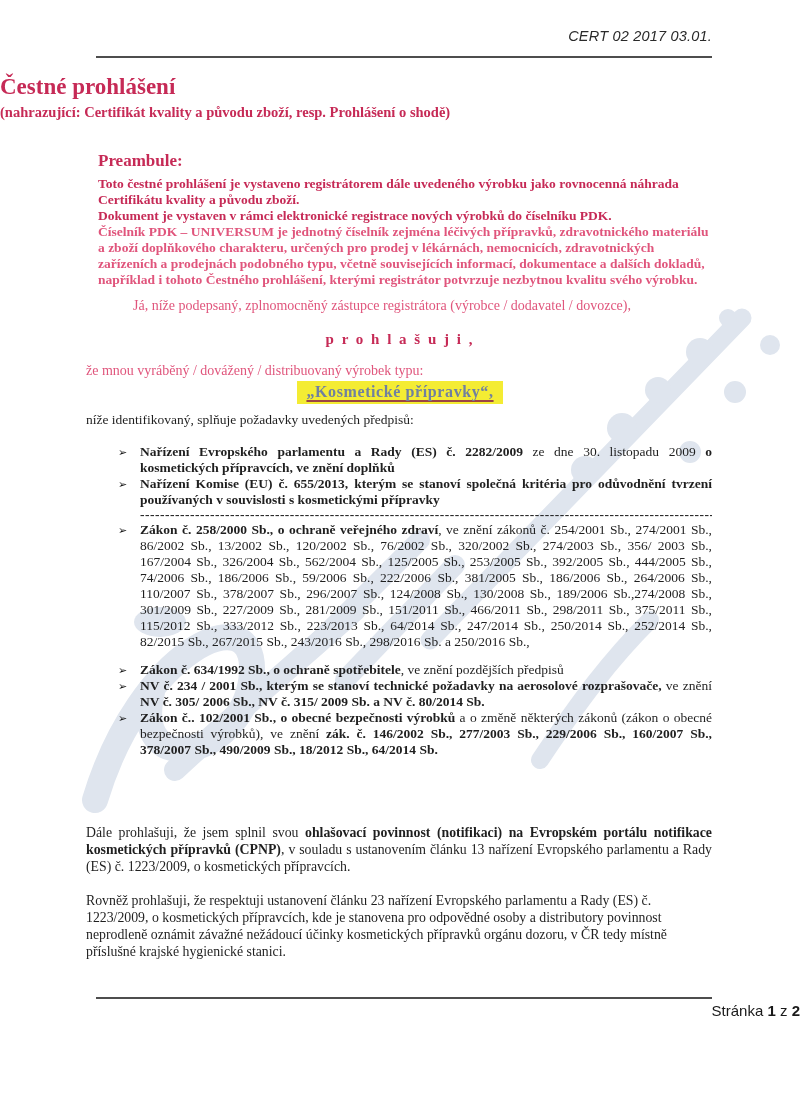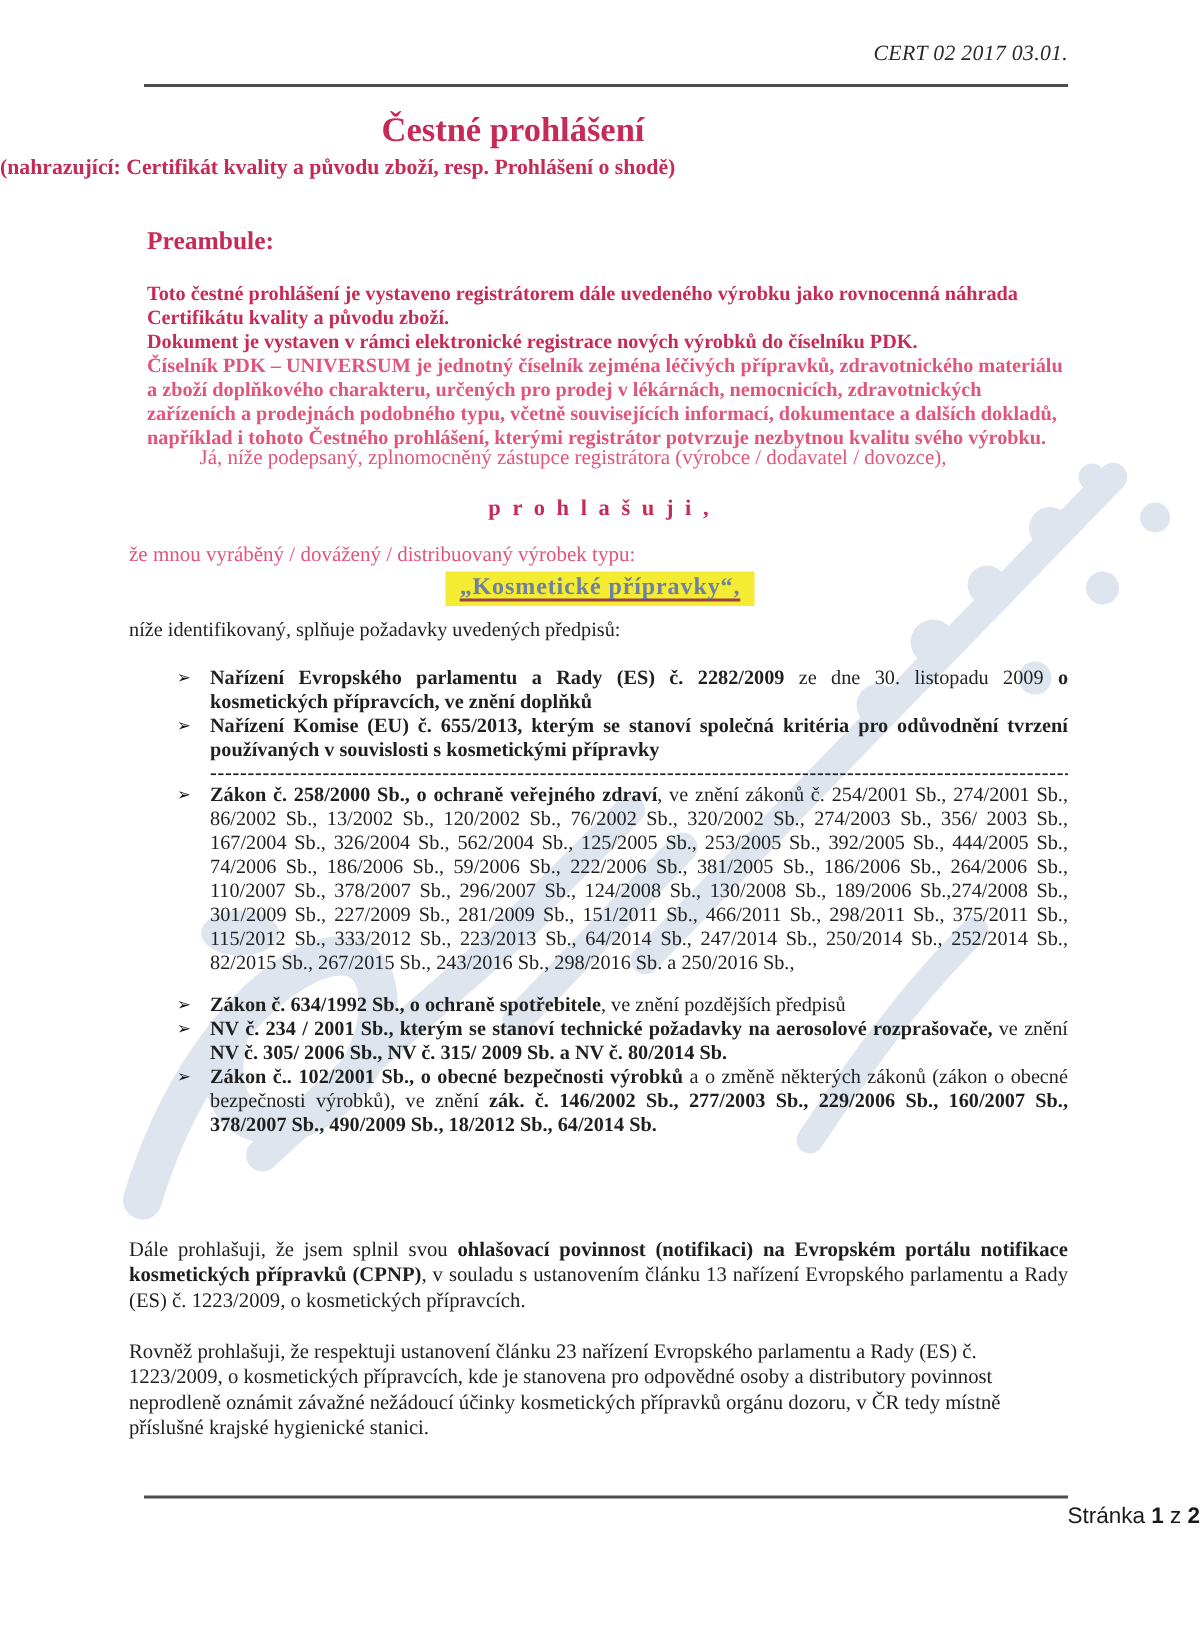--- a/index.html
+++ b/index.html
@@ -6,29 +6,29 @@
     --crimson:#c62a56; --pink:#e0557c; --ink:#1f1f1f; --rule:#4d4d4d;
     --yellow:#f4ec33; --hltext:#7080a0; --hlline:#9b4444; --watermark:#dfe5ee;
   }
   *{margin:0;padding:0;box-sizing:border-box}
   html,body{background:#ffffff}
   body{font-family:"Liberation Serif","DejaVu Serif",serif;color:var(--ink)}
   .page{position:relative;width:800px;height:1100px;background:#fff;overflow:hidden}
   .layer{position:absolute;z-index:1}
   .watermark{position:absolute;left:0;top:0;z-index:0;pointer-events:none}
 
-  .doc-code{top:28px;right:88px;font-family:Liberation Serif, serif;
+  .doc-code{top:28px;right:88px;font-family:Liberation Sans, sans-serif;
     font-style:italic;font-size:14.5px;color:#2a2a2a;letter-spacing:.2px}
   .header-rule{top:56px;left:96px;right:88px;border-top:2px solid var(--rule)}
 
-  .title{top:74px;left:0;width:684px;text-align:center;font-size:23px;font-weight:bold;color:var(--crimson)}
+  .title{top:74px;left:0;width:684px;text-align:left;font-size:23px;font-weight:bold;color:var(--crimson)}
   .subtitle{top:104px;left:0;width:800px;text-align:left;font-size:14.5px;font-weight:bold;color:var(--crimson)}
 
   .preambule{top:150px;left:98px;right:88px;font-size:13.5px;line-height:16px;font-weight:bold}
-  .p-head{font-size:17px;line-height:22px;color:var(--crimson);margin-bottom:16px}
+  .p-head{font-size:17px;line-height:22px;color:var(--crimson);margin-bottom:4px}
   .p-dark{color:var(--crimson)}
   .p-light{color:var(--pink)}
 
   .intro{top:298px;left:133px;right:80px;font-size:14px;color:var(--pink)}
   .verb{top:331px;left:0;width:800px;text-align:center;font-size:15px;font-weight:bold;
     color:var(--crimson);letter-spacing:2px}
   .type-line{top:363px;left:86px;right:88px;font-size:14px;color:var(--pink)}
   .product-row{top:381px;left:0;width:800px;text-align:center}
   .hl{display:inline-block;background:var(--yellow);padding:2px 9px 3px 9px;
     font-size:16px;font-weight:bold;color:var(--hltext);

